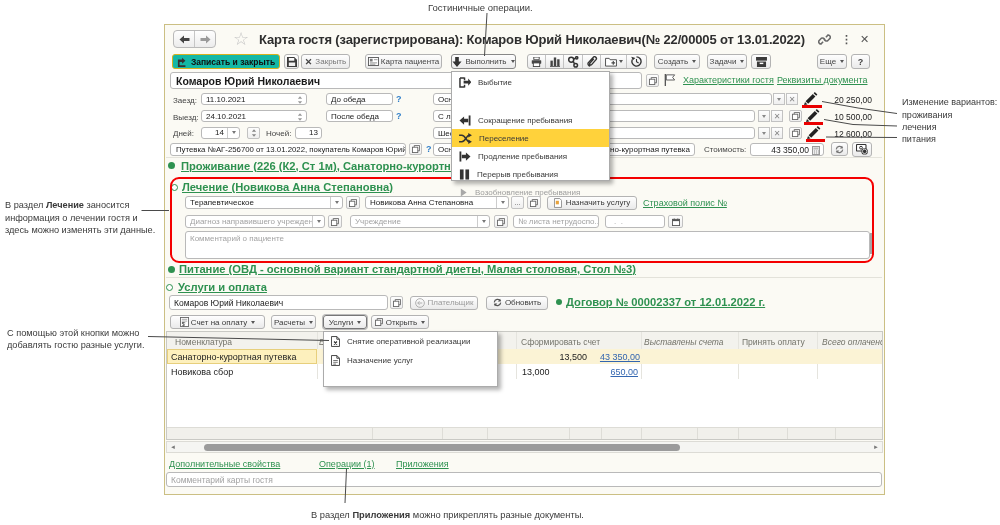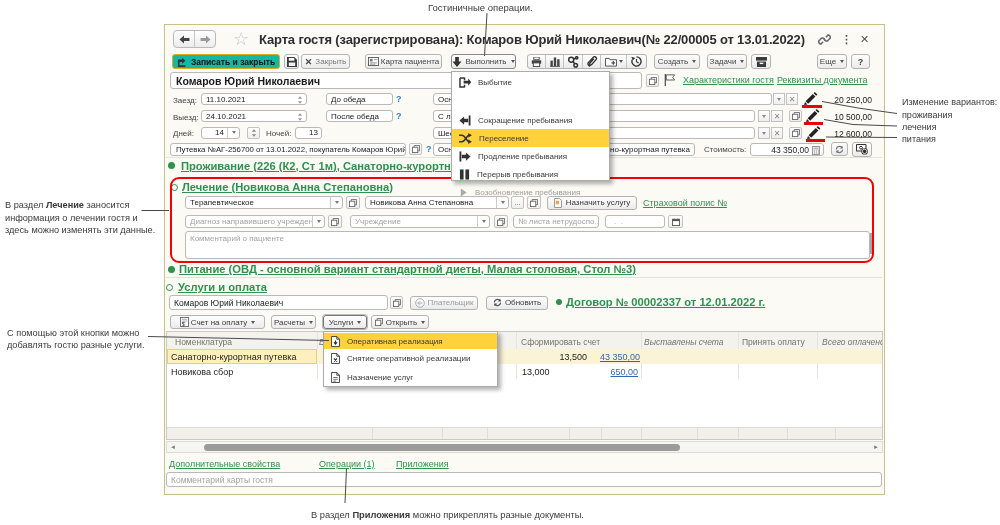--- a/index.html
+++ b/index.html
@@ -494,28 +494,20 @@
     </div>
   <div class="mi" style="height:18px;color:#9e9e9e;">
     <svg width="9" height="9" viewBox="0 0 10 10">
         <path d="M2 0.5 L8.5 5 L2 9.5 z" fill="#a8a8a8"></path>
       </svg>
     <span>Возобновление пребывания</span>
     </div>
 </div>
 
 <div class="menu" style="left:323px;top:331px;width:175px;height:56px;">
-  <div class="mi" style="background:#ffd23b;height:16px;margin-top:1px;">
-    <svg width="9" height="11" viewBox="0 0 10 12">
-        <path d="M0.5 0.5 h6 l3 3 v8 h-9 z" fill="#fff" stroke="#333"></path>
-        <path d="M6.5 0.5 v3 h3" fill="none" stroke="#333"></path>
-        <path d="M5 5 v3.4 M3.4 7 L5 8.8 L6.6 7" stroke="#333" stroke-width="1.4" fill="none"></path>
-      </svg>
-    <span>Оперативная реализация</span>
-    </div>
   <div class="mi" style="height:19px;">
     <svg width="9" height="11" viewBox="0 0 10 12">
         <path d="M0.5 0.5 h6 l3 3 v8 h-9 z" fill="#fff" stroke="#333"></path>
         <path d="M6.5 0.5 v3 h3" fill="none" stroke="#333"></path>
         <path d="M3.4 6 l3.2 3.4 M6.6 6 L3.4 9.4" stroke="#333" stroke-width="1.3" fill="none"></path>
       </svg>
     <span>Снятие оперативной реализации</span>
     </div>
   <div class="mi" style="height:19px;">
     <svg width="9" height="11" viewBox="0 0 10 12">

